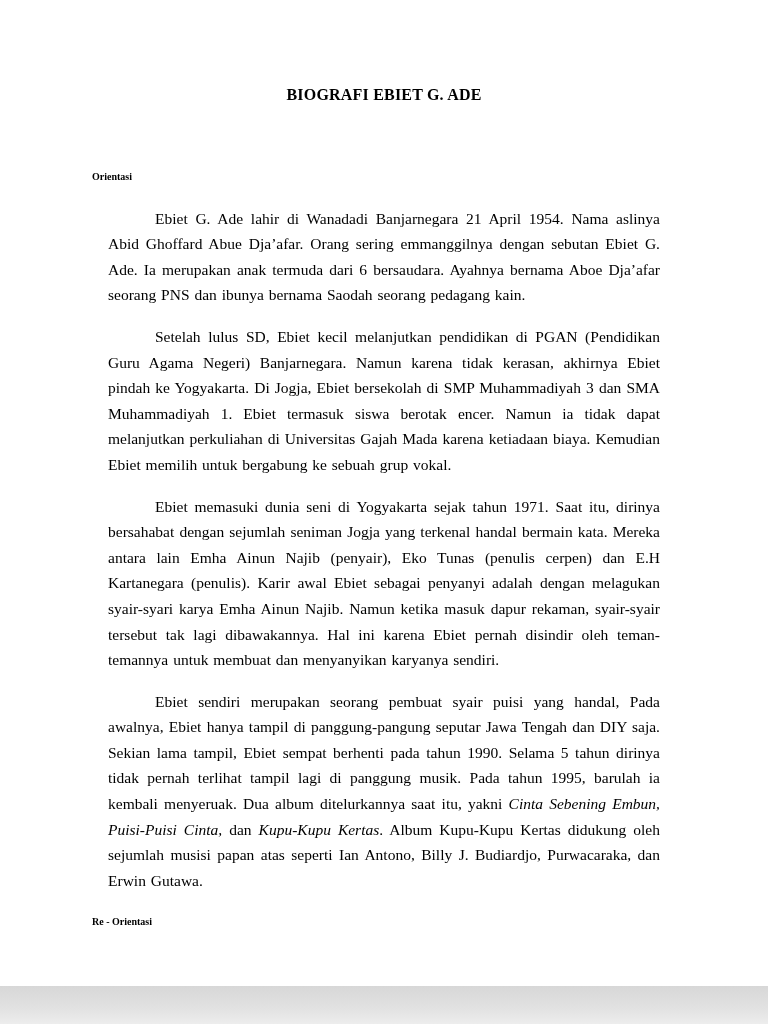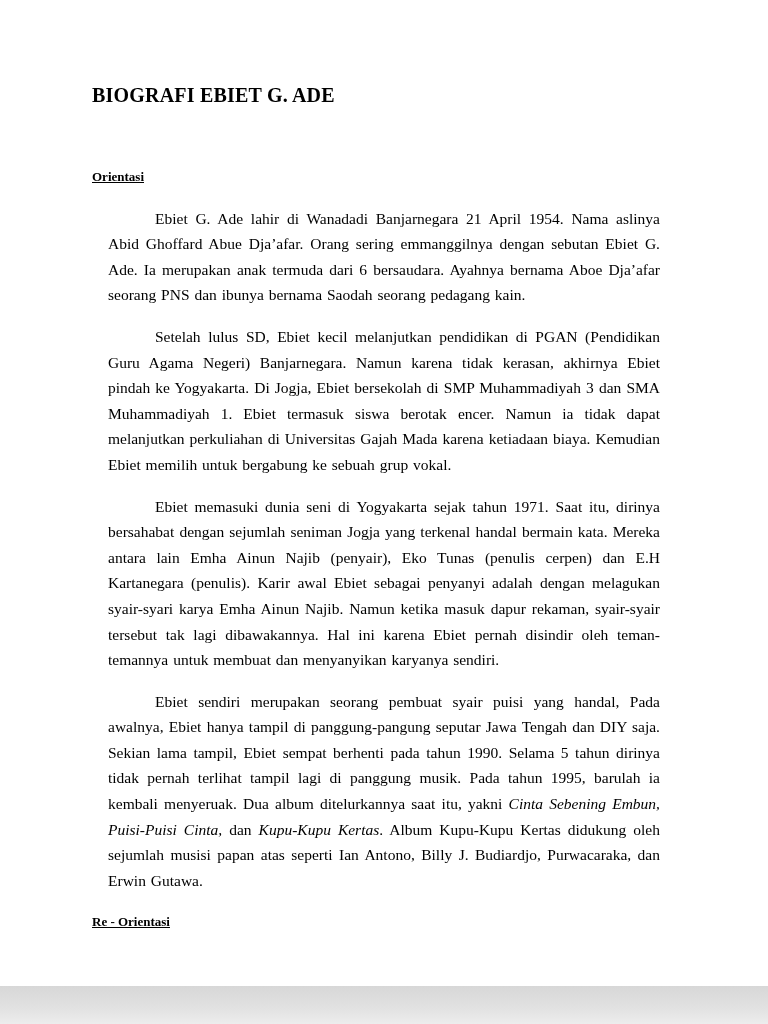--- a/index.html
+++ b/index.html
@@ -22,33 +22,32 @@
     width: 768px;
     height: 986px;
     background: #ffffff;
     box-sizing: border-box;
     padding: 86px 92px 0 92px;
     color: #000000;
     overflow: hidden;
     box-shadow: 0 2px 4px rgba(0,0,0,0.18);
   }
   .doc-title {
-    text-align: left;
+    text-align: center;
     font-weight: bold;
-    font-size: 20px;
+    font-size: 16px;
     line-height: 18px;
     margin: 0 0 60px 0;
     letter-spacing: 0.2px;
   }
   .section-heading {
     font-weight: bold;
-    font-size: 13px;
+    font-size: 10px;
     line-height: 25.6px;
     margin: 0;
-    text-decoration: underline;
   }
   .section-heading.spaced {
   }
   .para {
     margin: 16px;
     text-indent: 47px;
     text-align: justify;
     font-size: 15.5px;
     line-height: 25.6px;
     word-spacing: 1px;

